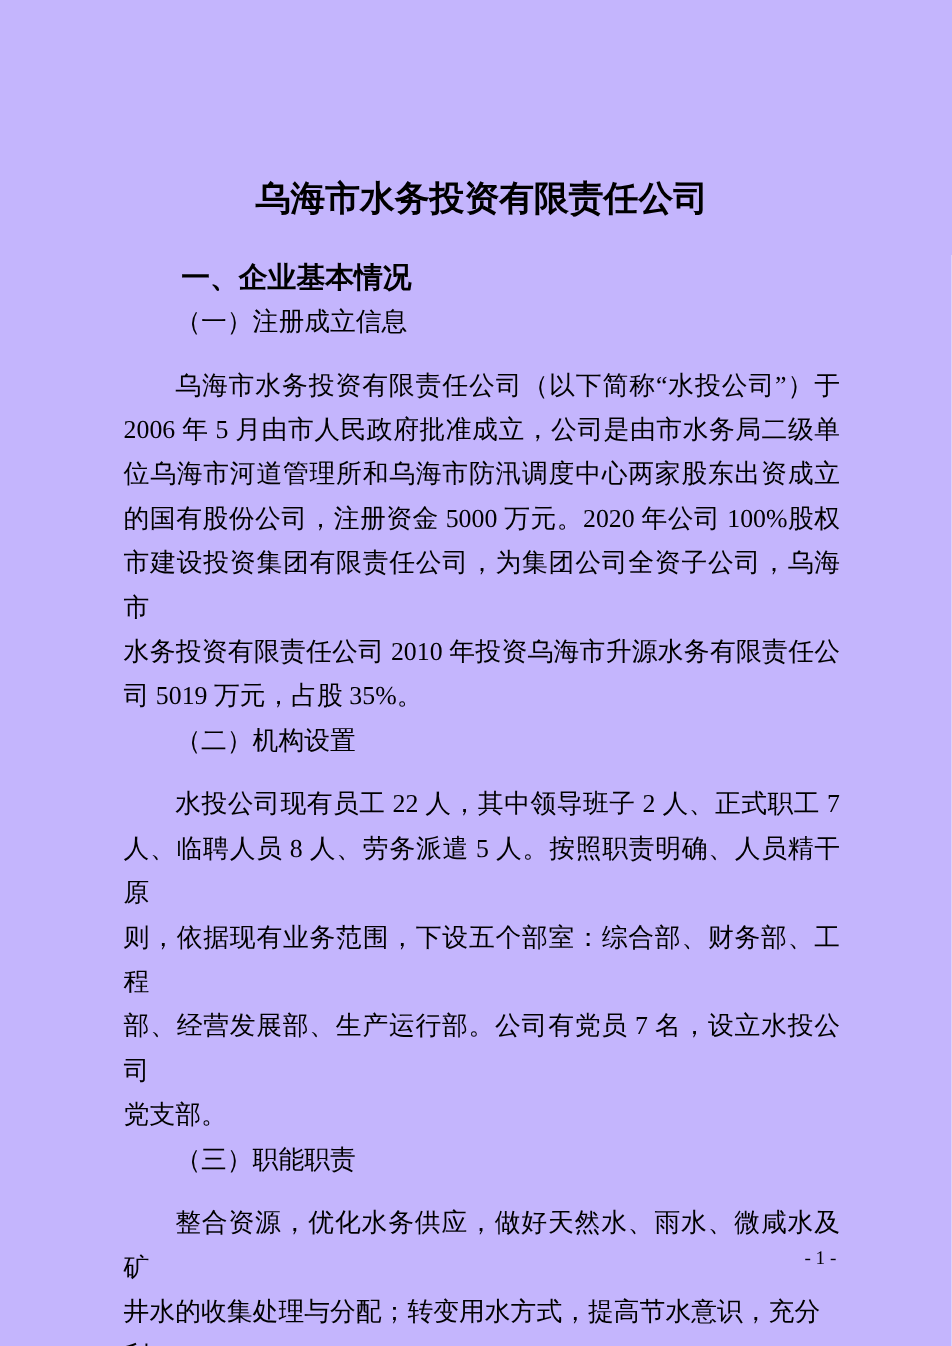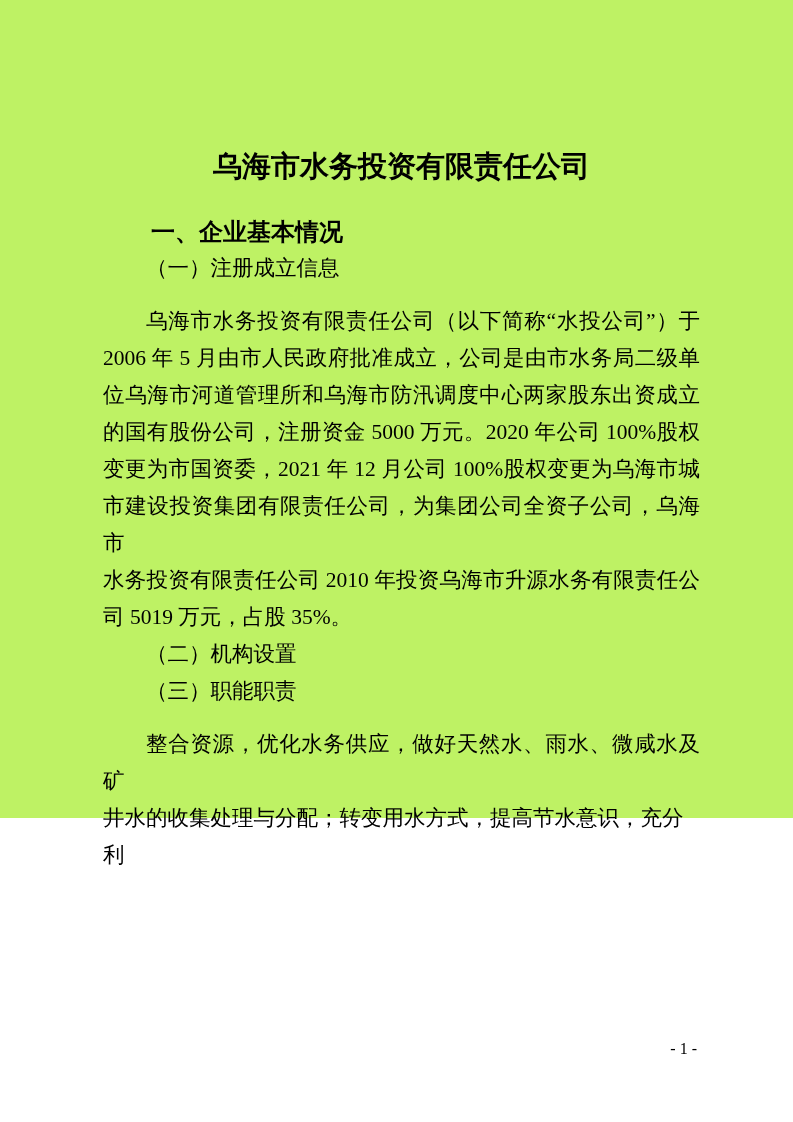--- a/index.html
+++ b/index.html
@@ -3,21 +3,21 @@
 <meta charset="utf-8">
 <style>
   * { box-sizing: border-box; }
   html, body { margin: 0; padding: 0; }
   body {
     width: 793px; height: 1122px;
     background: #ffffff; color: #000000;
     font-family: "Liberation Serif", "DejaVu Serif", serif;
     overflow: hidden;
   }
-  .page { position: relative; width: 793px; height: 818px; background: #bef264; }
+  .page { position: relative; width: 793px; height: 1122px; background: #c4b5fd; }
   .content { position: absolute; left: 103px; top: 0; width: 597px; }
 
   .doc-title {
     margin-top: 142px;
     font-size: 29px;
     font-weight: bold;
     line-height: 49px;
     text-align: center;
   }
   .doc-body { margin-top: 22px; }
@@ -56,26 +56,32 @@
       <div class="title-line">乌海市水务投资有限责任公司</div>
     </header>
     <main class="doc-body" id="doc-sections">
         <div class="h1">一、企业基本情况</div>
         <div class="h2">（一）注册成立信息</div>
         <div class="para">
           <div class="line first fill">乌海市水务投资有限责任公司（以下简称“水投公司”）于</div>
           <div class="line fill">2006 年 5 月由市人民政府批准成立，公司是由市水务局二级单</div>
           <div class="line fill">位乌海市河道管理所和乌海市防汛调度中心两家股东出资成立</div>
           <div class="line fill">的国有股份公司，注册资金 5000 万元。2020 年公司 100%股权</div>
-          <div class="line fill">变更为市国资委，2021 年 12 月公司 100%股权变更为乌海市城</div>
           <div class="line fill">市建设投资集团有限责任公司，为集团公司全资子公司，乌海市</div>
           <div class="line fill">水务投资有限责任公司 2010 年投资乌海市升源水务有限责任公</div>
           <div class="line">司 5019 万元，占股 35%。</div>
         </div>
         <div class="h2">（二）机构设置</div>
+        <div class="para">
+          <div class="line first fill">水投公司现有员工 22 人，其中领导班子 2 人、正式职工 7</div>
+          <div class="line fill">人、临聘人员 8 人、劳务派遣 5 人。按照职责明确、人员精干原</div>
+          <div class="line fill">则，依据现有业务范围，下设五个部室：综合部、财务部、工程</div>
+          <div class="line fill">部、经营发展部、生产运行部。公司有党员 7 名，设立水投公司</div>
+          <div class="line">党支部。</div>
+        </div>
         <div class="h2">（三）职能职责</div>
         <div class="para">
           <div class="line first fill">整合资源，优化水务供应，做好天然水、雨水、微咸水及矿</div>
           <div class="line">井水的收集处理与分配；转变用水方式，提高节水意识，充分利</div>
         </div>
       </main>
   </div>
   <div class="page-number">- 1 -</div>
 </div>
 

